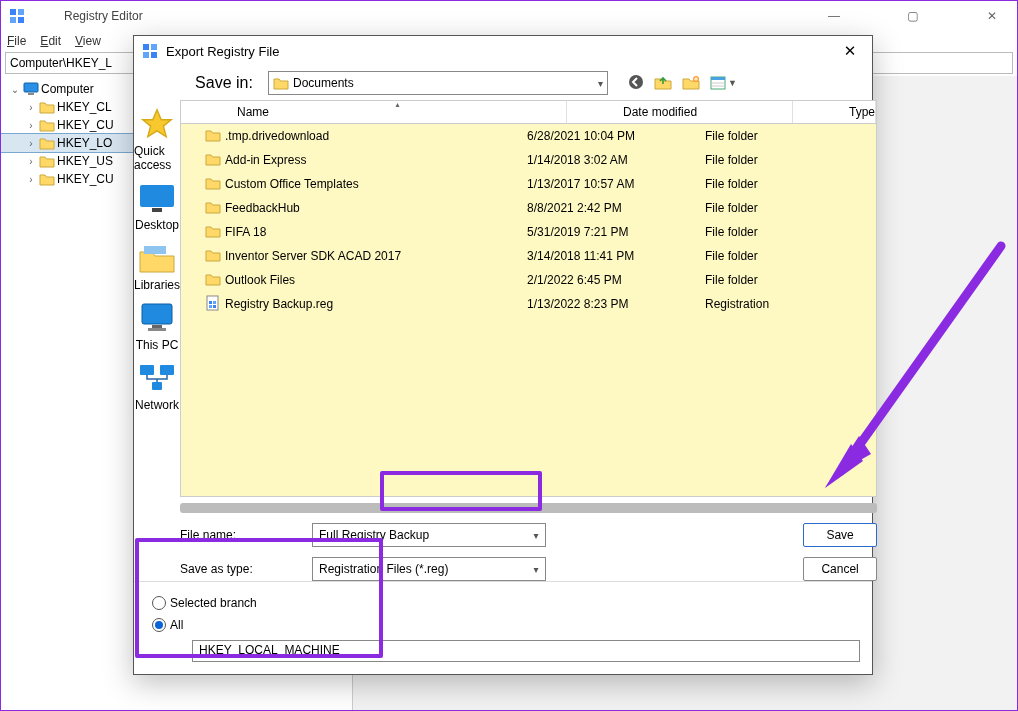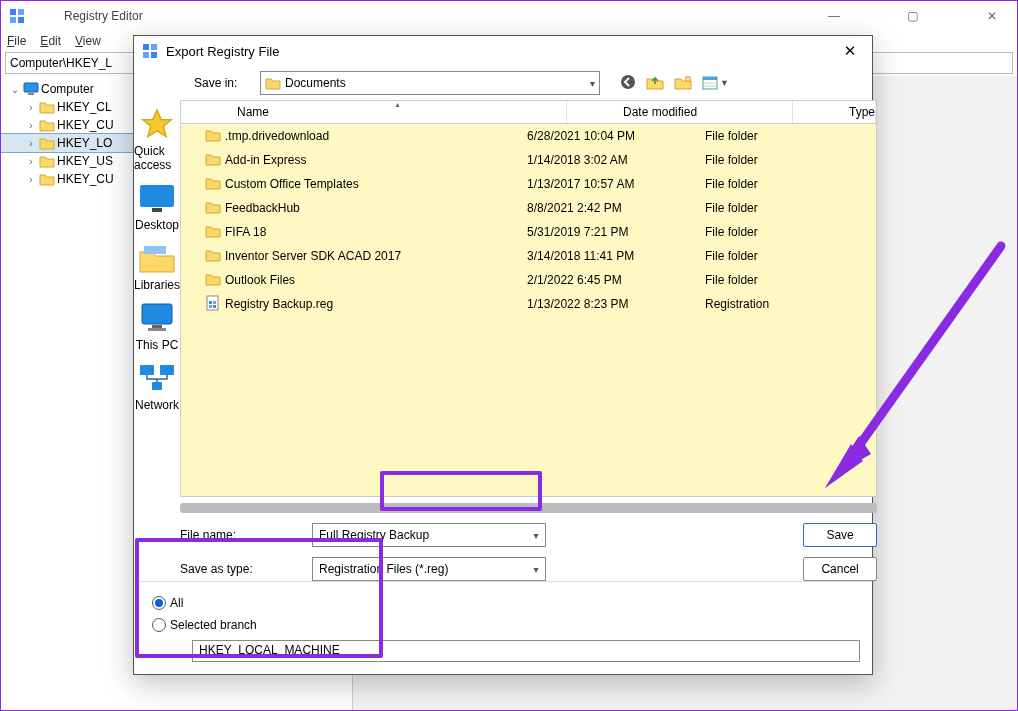--- a/index.html
+++ b/index.html
@@ -33,21 +33,21 @@
   background:#fff; border:1px solid #555; border-radius:0;
   box-shadow:0 8px 28px rgba(0,0,0,.25);
   display:flex; flex-direction:column;
 }
 .dlg-titlebar { height:30px; display:flex; align-items:center; padding:0 8px; font-size:13px; }
 .dlg-titlebar .t-icon { width:16px; height:16px; margin-right:8px; }
 .dlg-titlebar .spacer { flex:1; }
 .dlg-close { width:28px; height:28px; display:flex; align-items:center; justify-content:center; font-size:15px; color:#000; }
 
 .dlg-toolbar { height:34px; display:flex; align-items:center; padding-left:60px; gap:6px; }
-.dlg-toolbar .lbl { width:60px; text-align:left; font-size:12px; }
+.dlg-toolbar .lbl { width:60px; text-align:center; font-size:16px; margin-right:8px; }
 .combo {
   display:flex; align-items:center; height:24px; border:1px solid #888; background:#fff;
   font-size:12px; padding:0 4px; position:relative;
 }
 .combo.savein { width:340px; }
 .combo .chev { margin-left:auto; font-size:10px; color:#555; }
 .nav-icons { display:flex; gap:10px; margin-left:14px; align-items:center; }
 .nav-icons span { font-size:14px; }
 
 .dlg-main { flex:1; display:flex; }
@@ -418,26 +418,26 @@
               <span>Cancel</span>
             </div>
         </div>
       </div>
     </div>
   </div>
 
   <div class="dlg-lower">
     <div class="export-box">
       <div class="radio-row">
+        <span class="radio"></span>
+        <span>Selected branch</span>
+      </div>
+      <div class="radio-row">
         <span class="radio checked"></span>
         <span>All</span>
-      </div>
-      <div class="radio-row">
-        <span class="radio"></span>
-        <span>Selected branch</span>
       </div>
       <div class="branch-input">
         <span>HKEY_LOCAL_MACHINE</span>
       </div>
     </div>
   </div>
 </div>
 
 <div class="hl" style="left:379px; top:470px; width:162px; height:40px;"></div>
 <div class="hl" style="left:134px; top:537px; width:248px; height:120px;"></div>

